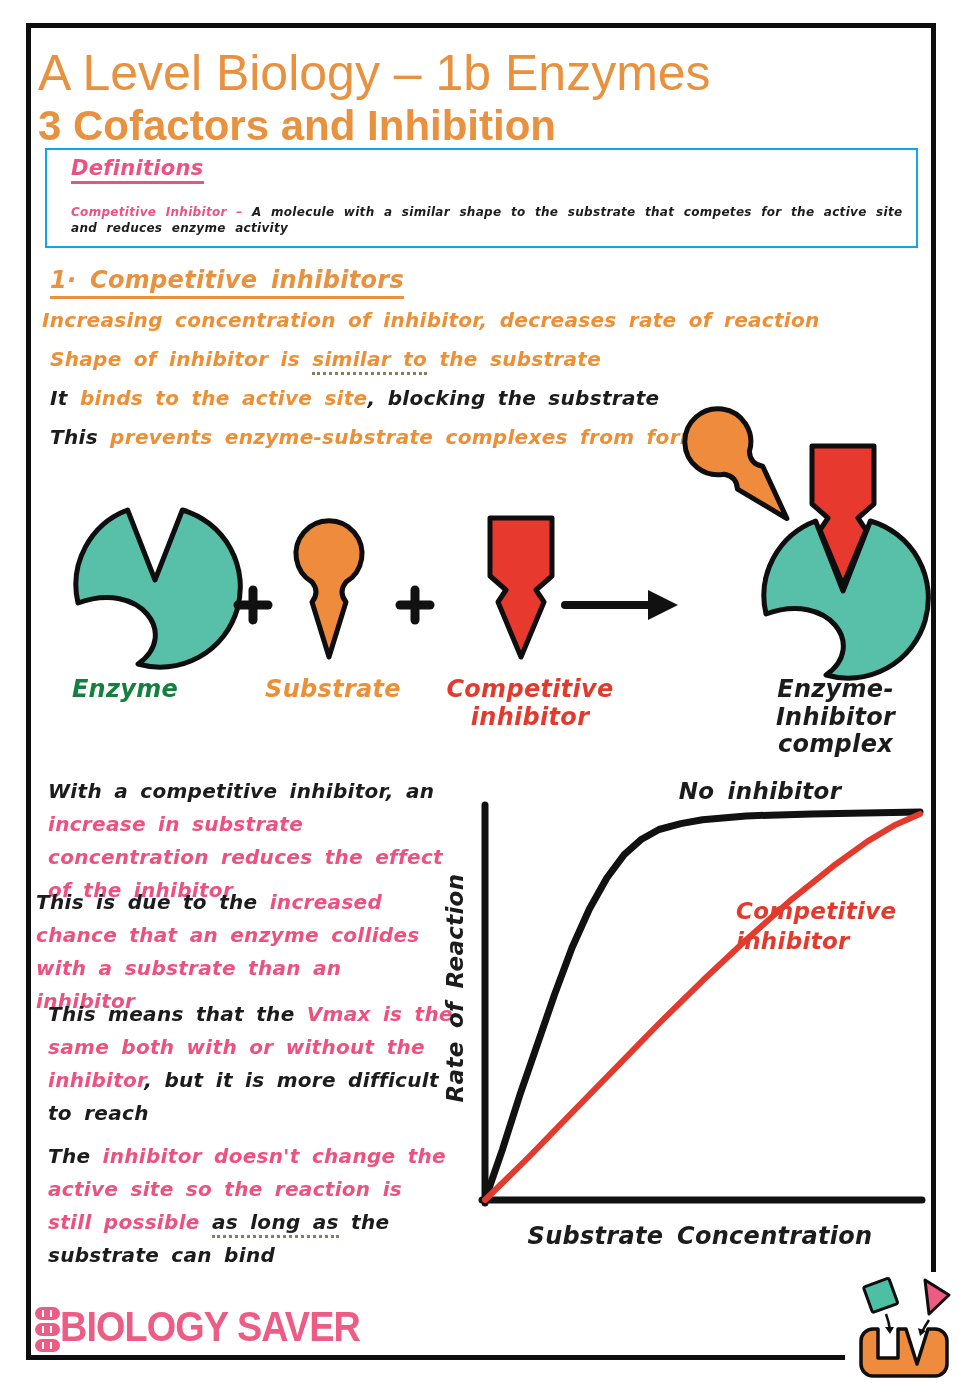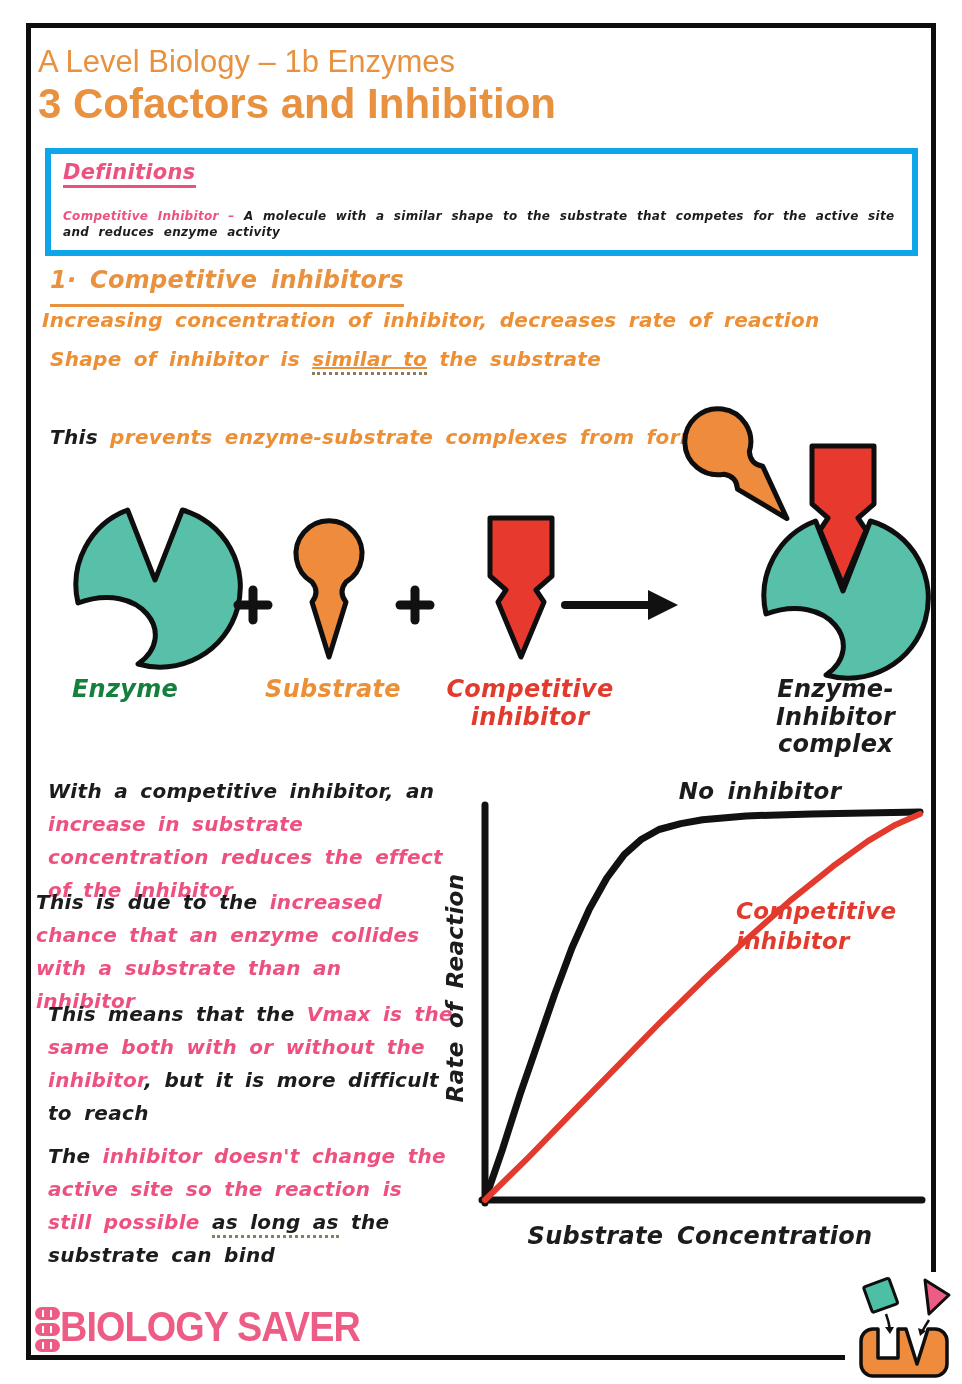--- a/index.html
+++ b/index.html
@@ -2,39 +2,39 @@
 <html><head>
 <meta charset="utf-8">
 <style>
   html,body{margin:0;padding:0;background:#ffffff;}
   #page{position:relative;width:962px;height:1384px;background:#ffffff;overflow:hidden;
         font-family:"Liberation Sans",sans-serif;}
   #frame{position:absolute;left:26px;top:23px;width:910px;height:1337px;
          border:5px solid #0e0e0e;box-sizing:border-box;}
   .abs{position:absolute;}
   
-  .title1{font-size:31px;font-weight:400;color:#E8913F;letter-spacing:0;}
+  .title1{font-size:50px;font-weight:400;color:#E8913F;letter-spacing:0;}
   .title2{font-size:42px;font-weight:700;color:#E8913F;}
   
   .hand{font-family:"DejaVu Sans",sans-serif;font-style:italic;font-weight:600;
         letter-spacing:.3px;word-spacing:5px;color:#1c1c1c;}
   .seg-black{color:#1c1c1c;}
   .seg-orange{color:#ED8F35;}
   .seg-pink{color:#ED517F;}
-  .seg-orange-dotted{color:#ED8F35;border-bottom:3px dotted #8B7D5C;padding-bottom:1px;text-decoration:underline;}
+  .seg-orange-dotted{color:#ED8F35;border-bottom:3px dotted #8B7D5C;padding-bottom:1px;}
   .seg-black-dotted{color:#1c1c1c;border-bottom:3px dotted #8B7D5C;padding-bottom:1px;}
   
-  #defbox{left:45px;top:148px;width:873px;box-sizing:border-box;border:6px solid #0ea5e9;
-          padding:6px 12px 10px 12px;}
+  #defbox{left:45px;top:148px;width:873px;box-sizing:border-box;border:2px solid #0ea5e9;
+          padding:6px 12px 10px 24px;}
   #def-heading{font-size:21px;font-weight:700;color:#ED517F;display:inline-block;
                border-bottom:3px solid #ED517F;padding-bottom:1px;}
   #def-body{font-size:12px;line-height:1.35;margin-top:20px;}
   
   #sec-heading{left:50px;top:266px;font-size:24px;font-weight:700;color:#E8913F;}
-  #sec-heading span{border-bottom:3px solid #E8913F;padding-bottom:10px;}
+  #sec-heading span{border-bottom:3px solid #E8913F;padding-bottom:2px;}
   .bullet{font-size:20px;white-space:nowrap;}
   
   .dlabel{font-size:24px;text-align:center;line-height:1.15;}
   
   .para{width:408px;font-size:20px;line-height:33px;}
   
   .glabel{font-size:23px;}
   svg{position:absolute;overflow:visible;}
   
   #brand{left:60px;top:1303px;font-size:42px;font-weight:700;color:#ED5C84;
@@ -55,20 +55,21 @@
     <span id="def-heading">Definitions</span>
     <div id="def-body"><span class="seg-pink">Competitive Inhibitor – </span><span class="seg-black">A molecule with a similar shape to the substrate that competes for the active site and reduces enzyme activity</span></div>
   </div>
 
   <div class="abs hand" id="sec-heading">
     <span>1· Competitive inhibitors</span>
   </div>
 
   <div class="abs hand bullet" style="left:42px;top:308px;"><span class="seg-orange">Increasing concentration of inhibitor, decreases rate of reaction</span></div>
   <div class="abs hand bullet" style="left:50px;top:347px;"><span class="seg-orange">Shape of inhibitor is </span><span class="seg-orange-dotted">similar to</span><span class="seg-orange"> the substrate</span></div>
+  <div class="abs hand bullet" style="left:50px;top:386px;"><span class="seg-black">It </span><span class="seg-orange">binds to the active site</span><span class="seg-black">, blocking the substrate</span></div>
   <div class="abs hand bullet" style="left:50px;top:425px;"><span class="seg-black">This </span><span class="seg-orange">prevents enzyme-substrate complexes from forming</span></div>
 
   <svg class="abs" style="left:30px;top:400px;" width="900" height="285" viewBox="0 0 900 285">
 
     <path d="M 97.6 110 L 125 180 L 152.4 110 A 80 80 0 1 1 108 264 C 150 235, 110 180, 48 203 A 80 80 0 0 1 97.6 110 Z" fill="#58BFA8" stroke="#0e0e0e" stroke-width="5" stroke-linejoin="round"></path>
 
     <g stroke="#111" stroke-width="9" stroke-linecap="round">
       <line x1="208" y1="205" x2="238" y2="205"></line>
         <line x1="223" y1="190" x2="223" y2="220"></line>
     </g>

